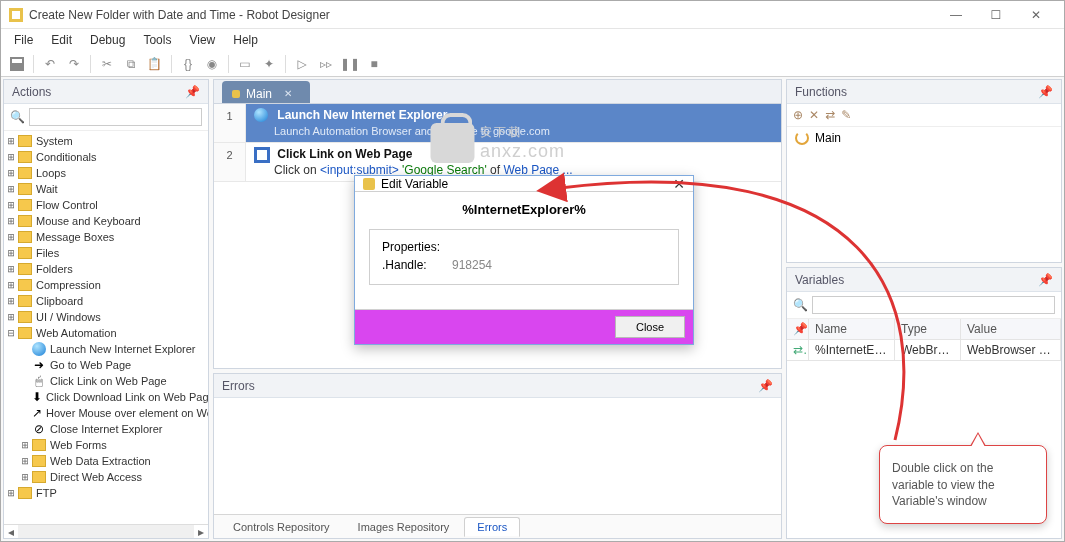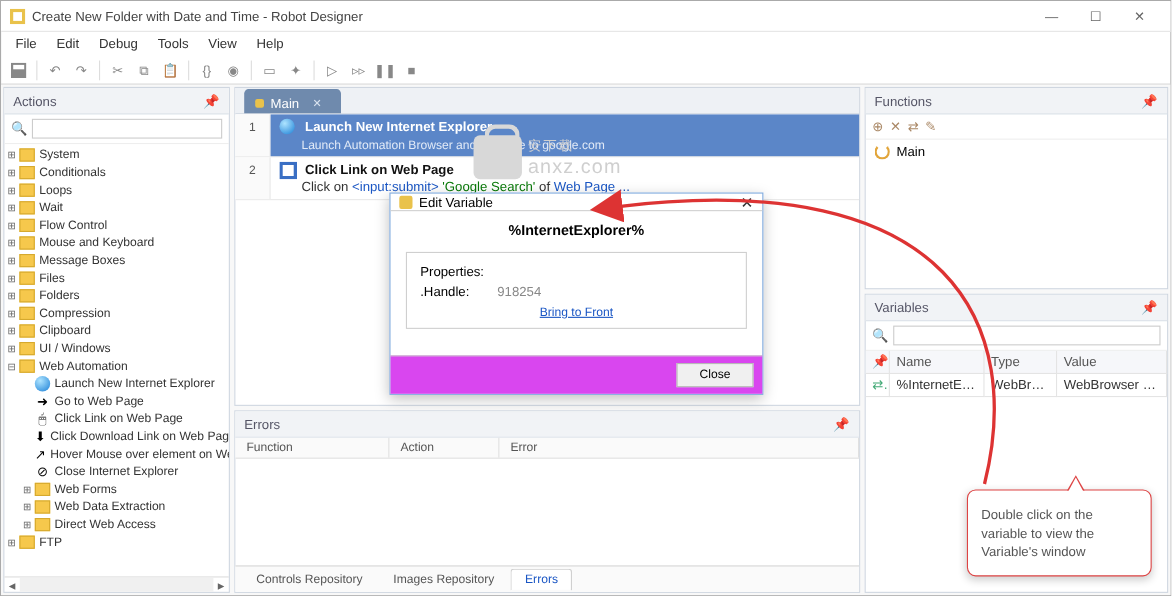--- a/index.html
+++ b/index.html
@@ -331,38 +331,32 @@
             </div>
             <div class="modal-var">%InternetExplorer%</div>
             <div class="modal-box">
               <div class="row">
                   <span class="k">Properties:</span>
                 </div>
               <div class="row">
                   <span class="k">.Handle:</span>
                   <span class="v">918254</span>
                 </div>
-              <a class="modal-link">Bring to Front</a>
             </div>
             <div class="modal-footer">
               <button>Close</button>
             </div>
           </div>
         </div>
       </div>
 
       <div class="errors-panel">
         <div class="panel-header">
           <span>Errors</span>
           <span class="pin">📌</span>
-        </div>
-        <div class="err-head">
-          <div class="c1">Function</div>
-          <div class="c2">Action</div>
-          <div class="c3">Error</div>
         </div>
         <div style="flex:1"></div>
         <div class="bottom-tabs">
           <span class="bt">Controls Repository</span>
           <span class="bt">Images Repository</span>
           <span class="bt active">Errors</span>
         </div>
       </div>
     </div>
 

